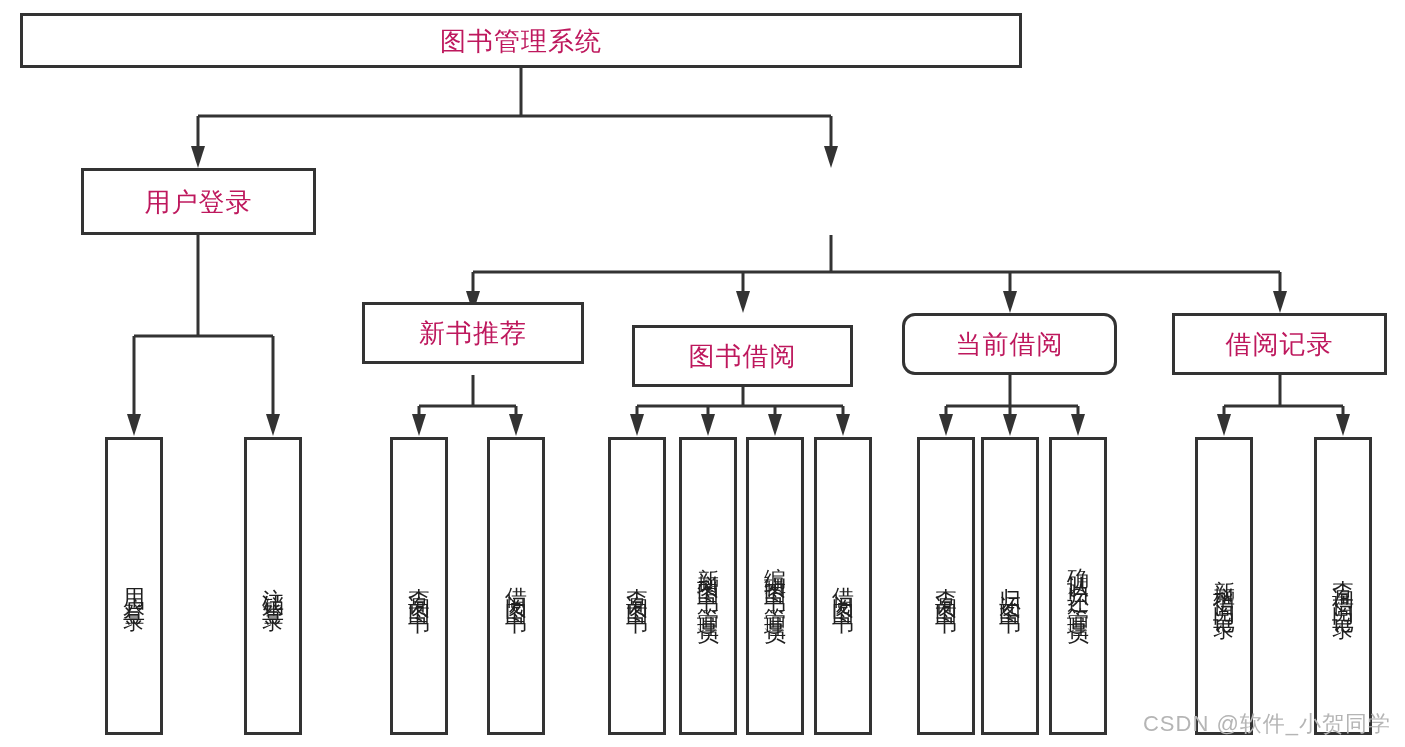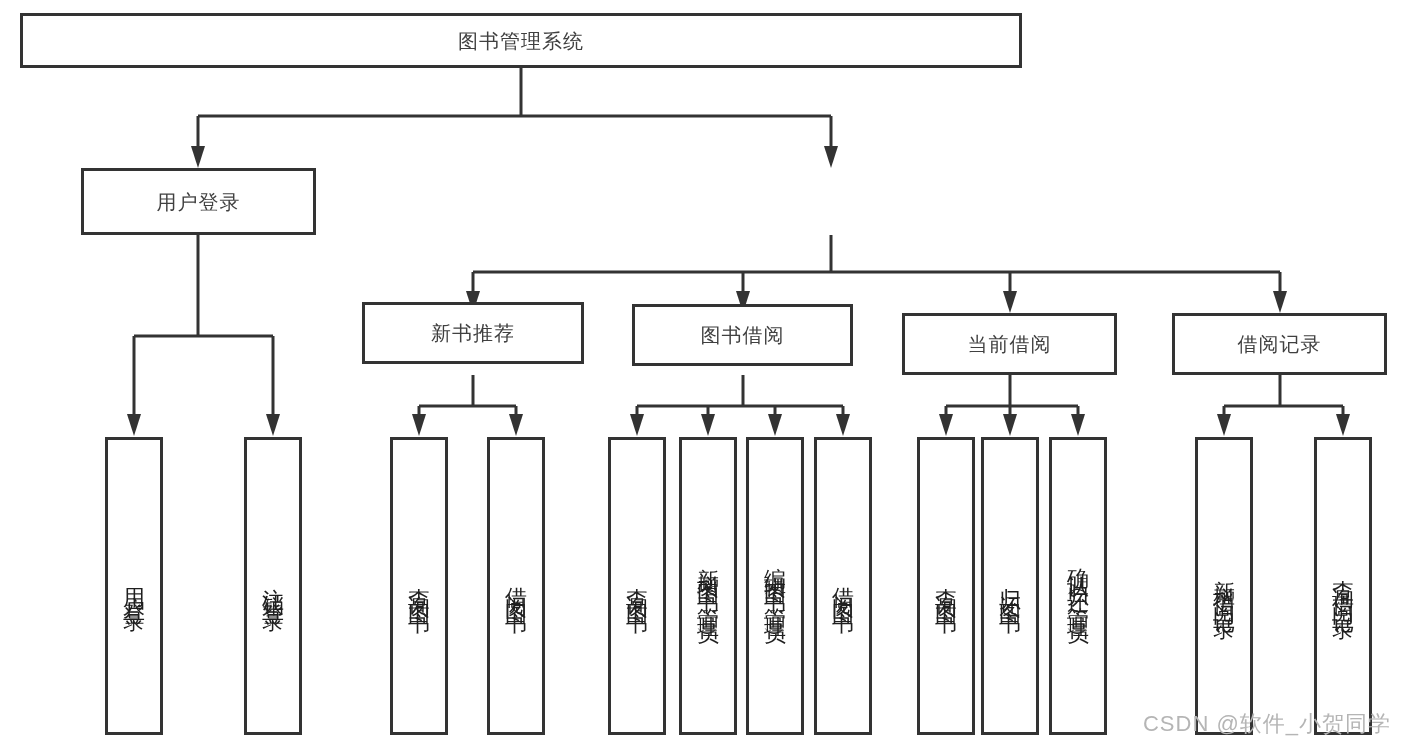--- a/index.html
+++ b/index.html
@@ -19,23 +19,23 @@
     pointer-events: none;
   }
   .node {
     position: absolute;
     box-sizing: border-box;
     border: 3px solid #333333;
     background: #ffffff;
     display: flex;
     align-items: center;
     justify-content: center;
-    font-size: 20px;
+    font-size: 26px;
     letter-spacing: 1px;
-    color: #404040;
+    color: #be185d;
     line-height: 1;
   }
   .leaf {
     position: absolute;
     box-sizing: border-box;
     border: 3px solid #333333;
     background: #ffffff;
     width: 58px;
     top: 437px;
     height: 298px;
@@ -59,22 +59,22 @@
     font-size: 22px;
     color: #b5b5b5;
     letter-spacing: 1px;
     white-space: nowrap;
   }
   
   #n-root   { left: 20px;   top: 13px;  width: 1002px; height: 55px; }
   #n-login  { left: 81px;   top: 168px; width: 235px;  height: 67px; }
   #n-mgmt   { left: 714px;  top: 168px; width: 235px;  height: 67px; }
   #n-newrec { left: 362px;  top: 302px; width: 222px;  height: 62px; }
-  #n-borrow { left: 632px;  top: 304px; width: 221px;  height: 62px; }
-  #n-current{ left: 902px;  top: 313px; width: 215px;  height: 62px; }
+  #n-borrow { left: 632px;  top: 325px; width: 221px;  height: 62px; }
+  #n-current{ left: 902px;  top: 313px; width: 215px;  height: 62px; border-radius: 13px; }
   #n-record { left: 1172px; top: 313px; width: 215px;  height: 62px; }
   #l1  { left: 105px;  }
   #l2  { left: 244px;  }
   #l3  { left: 390px;  }
   #l4  { left: 487px;  }
   #l5  { left: 608px;  }
   #l6  { left: 679px;  }
   #l7  { left: 746px;  }
   #l8  { left: 814px;  }
   #l9  { left: 917px;  }

